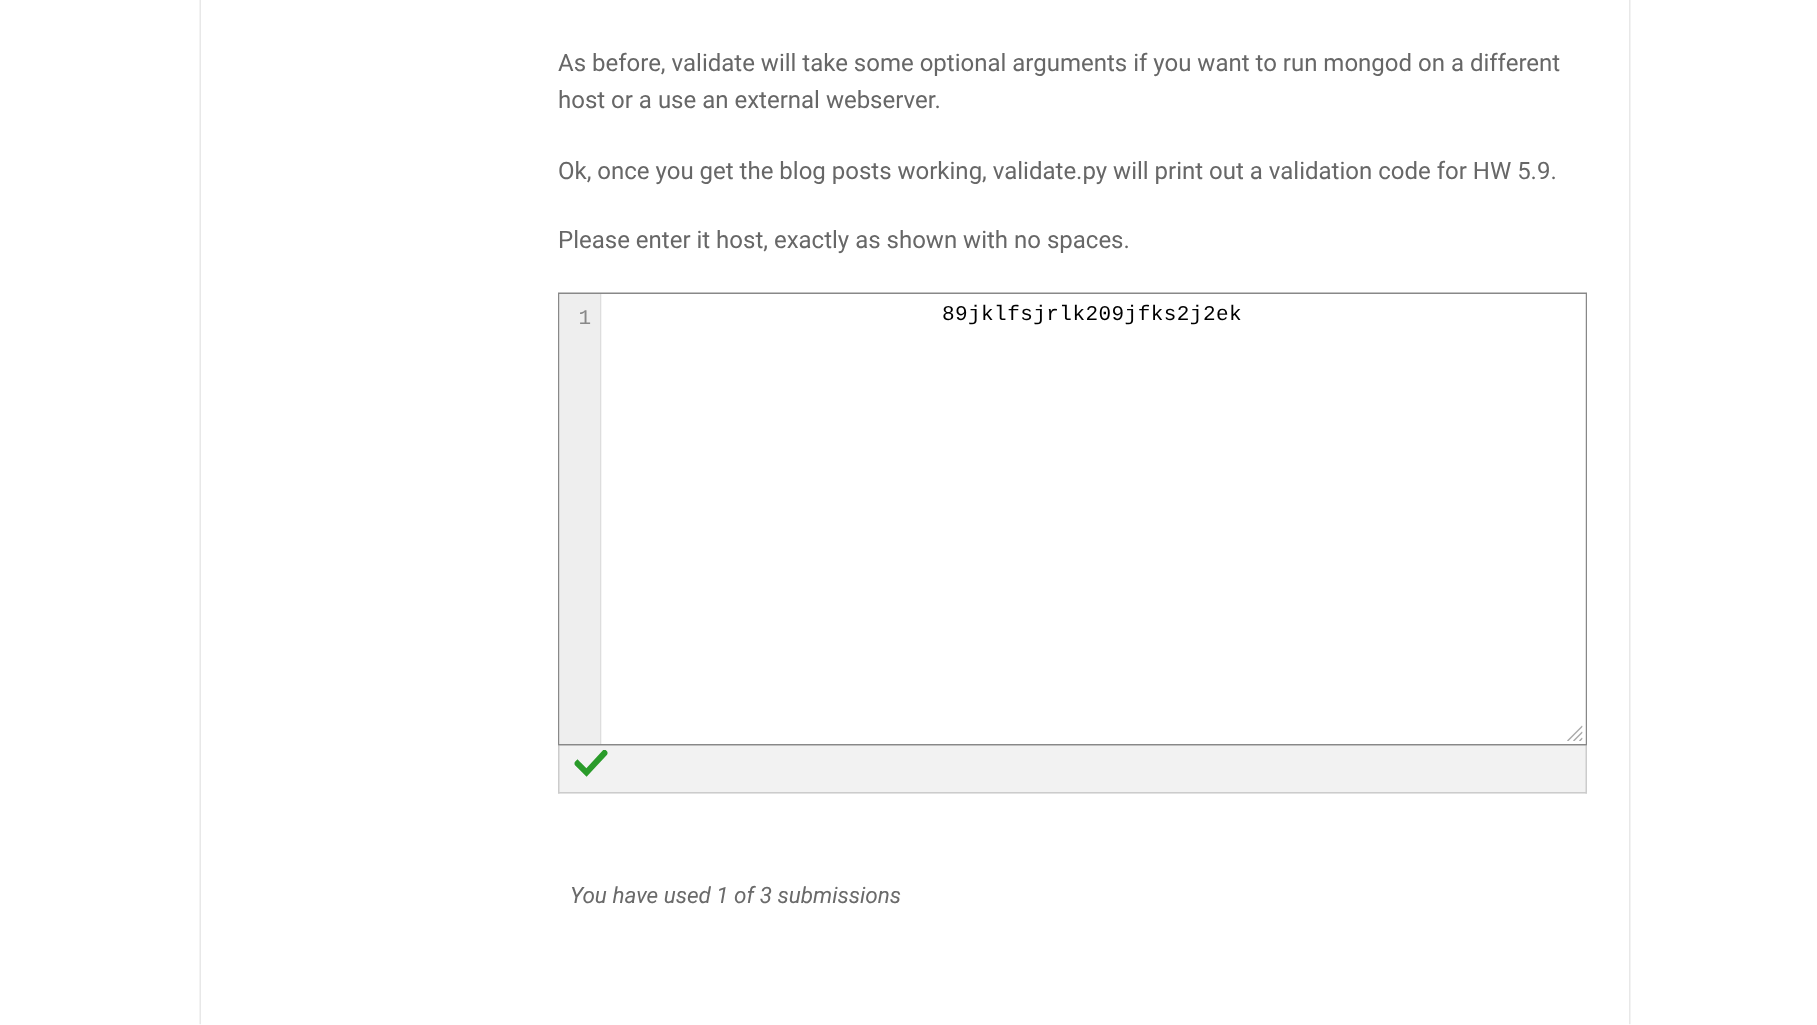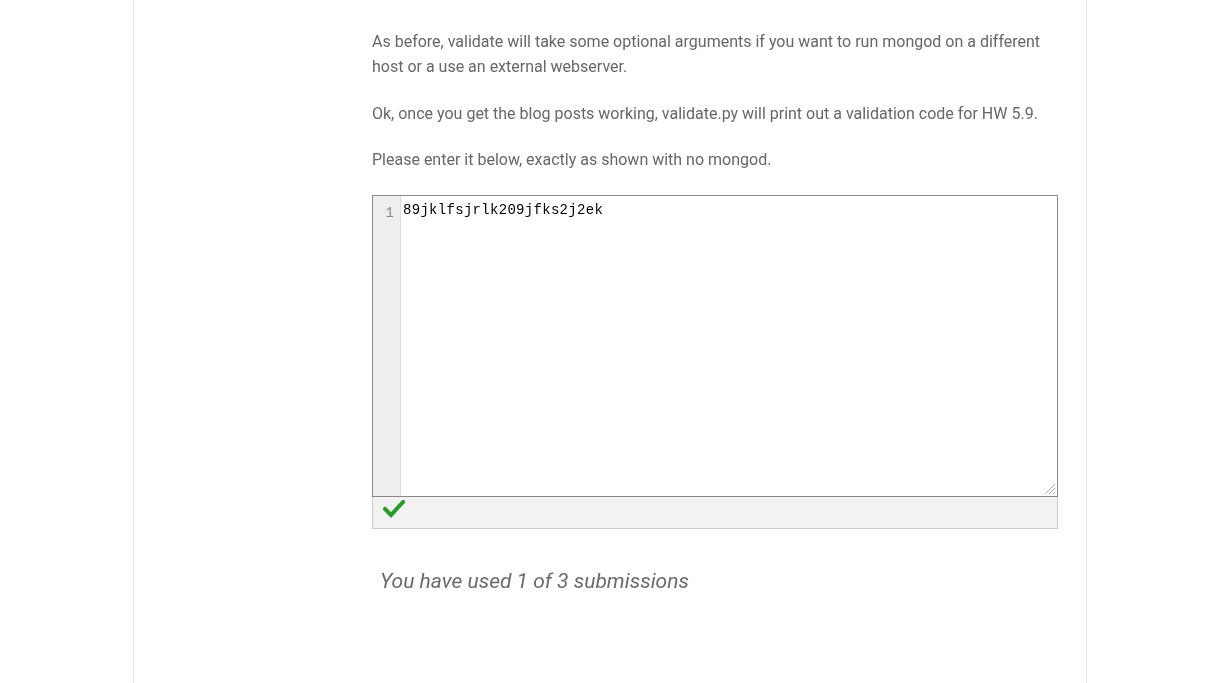--- a/index.html
+++ b/index.html
@@ -65,20 +65,21 @@
       flex: 1;
       border: none;
       outline: none;
       resize: none;
       font-family: "Consolas", "Monaco", "Courier New", monospace;
       font-size: 14px;
       padding: 6px 4px 6px 2px;
       color: #000;
       letter-spacing: 0.3px;
       background: #fff;
+      text-align: center;
     }
     .resize-handle {
       position: absolute;
       bottom: 2px;
       right: 2px;
       width: 12px;
       height: 12px;
     }
     .resize-handle svg {
       display: block;
@@ -91,36 +92,36 @@
       display: flex;
       align-items: center;
       padding-left: 10px;
     }
     .checkmark {
       color: #2a9b2a;
     }
     .submissions-note {
       font-style: italic;
       color: #6a6a6a;
-      font-size: 21px;
-      margin-top: 36px;
+      font-size: 15px;
+      margin-top: 56px;
       margin-left: 8px;
     }
   </style>
 </head>
 <body>
 
 <div class="page-container">
   <div class="sidebar-spacer"></div>
   <div class="content-wrapper">
     <div class="content-inner">
 
       <p class="para">As before, validate will take some optional arguments if you want to run mongod on a different host or a use an external webserver.</p>
       <p class="para">Ok, once you get the blog posts working, validate.py will print out a validation code for HW 5.9.</p>
-      <p class="para">Please enter it below, exactly as shown with no mongod.</p>
+      <p class="para">Please enter it host, exactly as shown with no spaces.</p>
 
       <div class="code-area-wrapper">
         <div class="code-area">
           <div class="gutter">
             <span>1</span>
           </div>
           <textarea class="code-input" spellcheck="false" style="">89jklfsjrlk209jfks2j2ek</textarea>
         </div>
         <div class="resize-handle">
           <svg width="12" height="12" viewBox="0 0 12 12">

